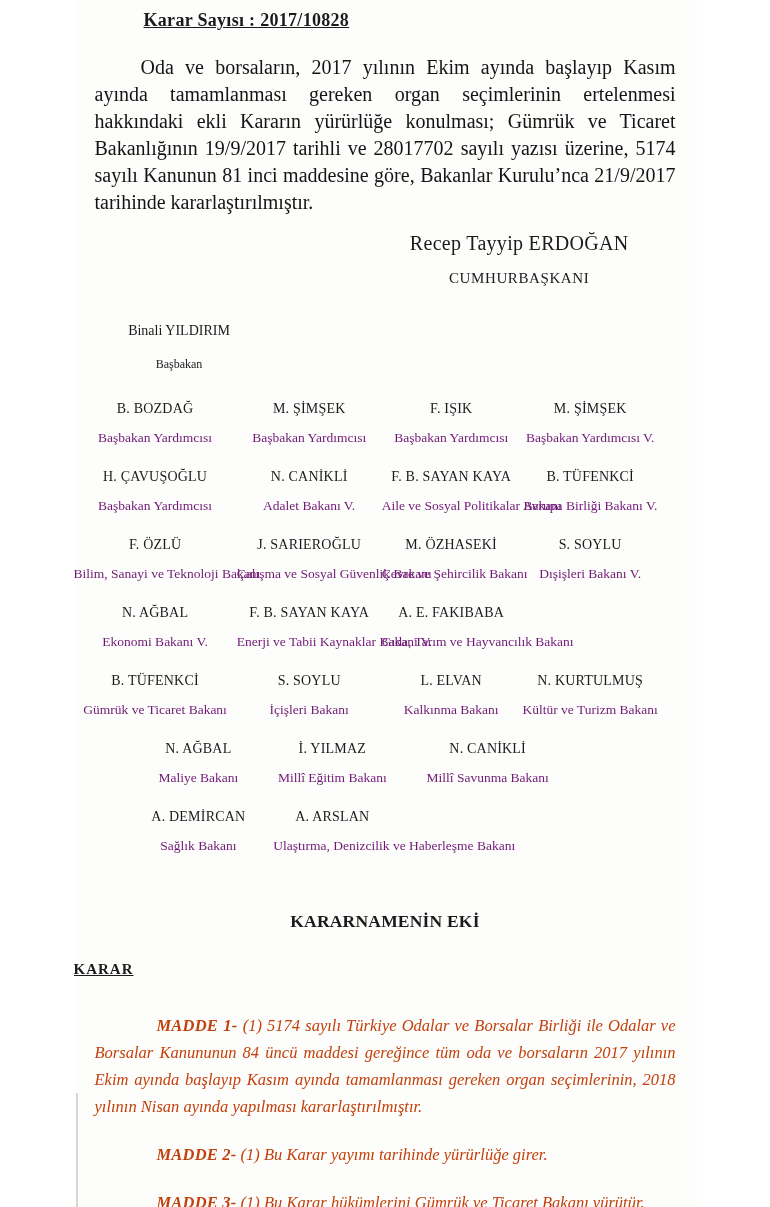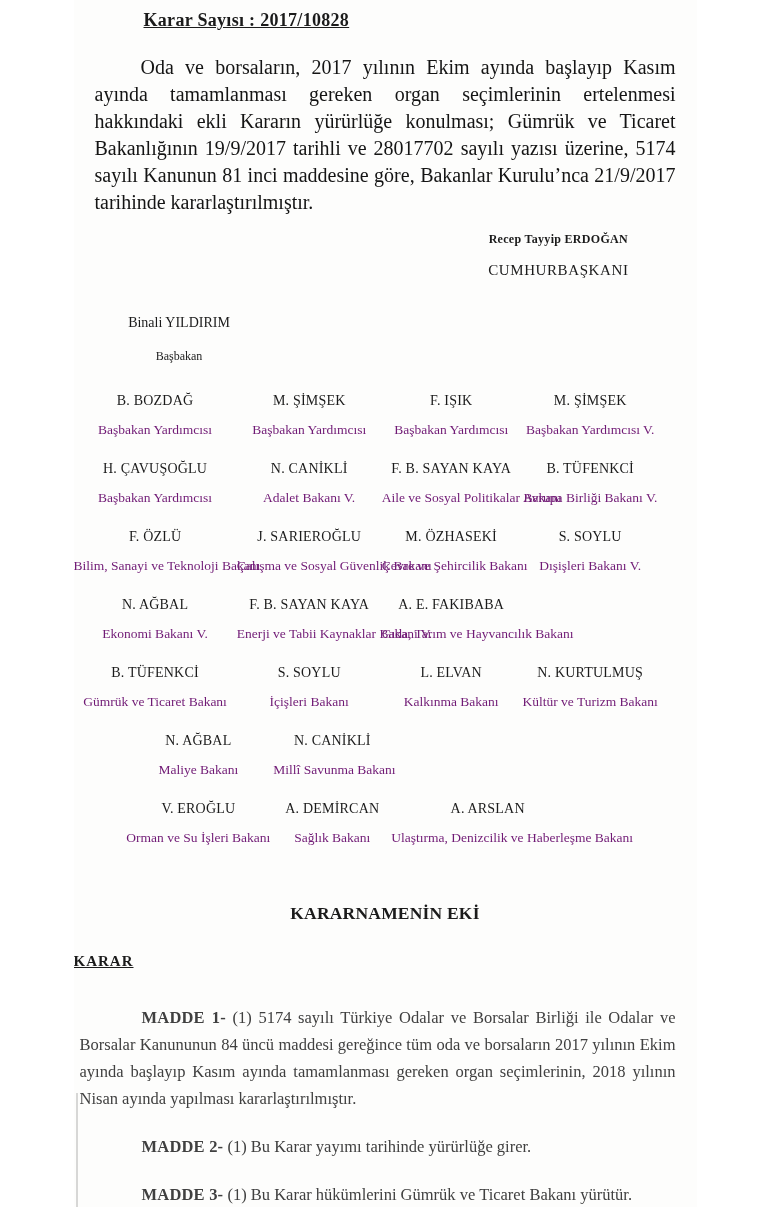--- a/index.html
+++ b/index.html
@@ -30,21 +30,21 @@
     color:#141414;
   }
   
   .president-block {
     display:flex;
     justify-content:flex-end;
     padding-right:68px;
     margin-top:16px;
   }
   .president-inner { text-align:center; }
-  .president-name { font-size:12px; font-weight:bold; letter-spacing:0.3px; }
+  .president-name { font-size:20px; font-weight:normal; letter-spacing:0.3px; }
   .president-title { margin-top:15px; font-size:15px; letter-spacing:0.6px; }
   
   .pm-block {
     margin:36px 0 0 48px;
     width:115px;
     text-align:center;
   }
   .pm-name { font-size:14px; white-space:nowrap; }
   .pm-title { margin-top:18px; font-size:12px; }
   
@@ -67,26 +67,27 @@
   .decision-title {
     margin-top:27px;
     text-align:left;
     font-size:15px;
     font-weight:bold;
   }
   .decision-title span { text-decoration:underline; letter-spacing:1px; }
   
   .articles { margin-top:34px; }
   .article {
-    margin:0 21px 0 6px;
+    margin:0 21px 0 21px;
     text-align:justify;
     text-indent:62px;
     font-size:16.5px;
     line-height:27px;
-    color:#404040;
+    color:#c2410c;
+    font-style:italic;
   }
   .article + .article { margin-top:21px; }
   .article b { letter-spacing:0.2px; }
   
   .scan-artifact {
     position:absolute;
     left:2px; top:1093px;
     width:2px; height:114px;
     background:#c9c9c9;
     opacity:0.75;
@@ -199,29 +200,29 @@
           <div class="m-name">N. KURTULMUŞ</div>
           <div class="m-title">Kültür ve Turizm Bakanı</div>
         </div>
       </div>
       <div class="m-row cols3">
         <div class="m-cell">
           <div class="m-name">N. AĞBAL</div>
           <div class="m-title">Maliye Bakanı</div>
         </div>
         <div class="m-cell">
+          <div class="m-name">İ. YILMAZ</div>
+          <div class="m-title">Millî Eğitim Bakanı</div>
+        </div>
+        <div class="m-cell">
           <div class="m-name">N. CANİKLİ</div>
           <div class="m-title">Millî Savunma Bakanı</div>
         </div>
       </div>
       <div class="m-row cols3">
-        <div class="m-cell">
-          <div class="m-name">V. EROĞLU</div>
-          <div class="m-title">Orman ve Su İşleri Bakanı</div>
-        </div>
         <div class="m-cell">
           <div class="m-name">A. DEMİRCAN</div>
           <div class="m-title">Sağlık Bakanı</div>
         </div>
         <div class="m-cell">
           <div class="m-name">A. ARSLAN</div>
           <div class="m-title">Ulaştırma, Denizcilik ve Haberleşme Bakanı</div>
         </div>
       </div>
     </div>

